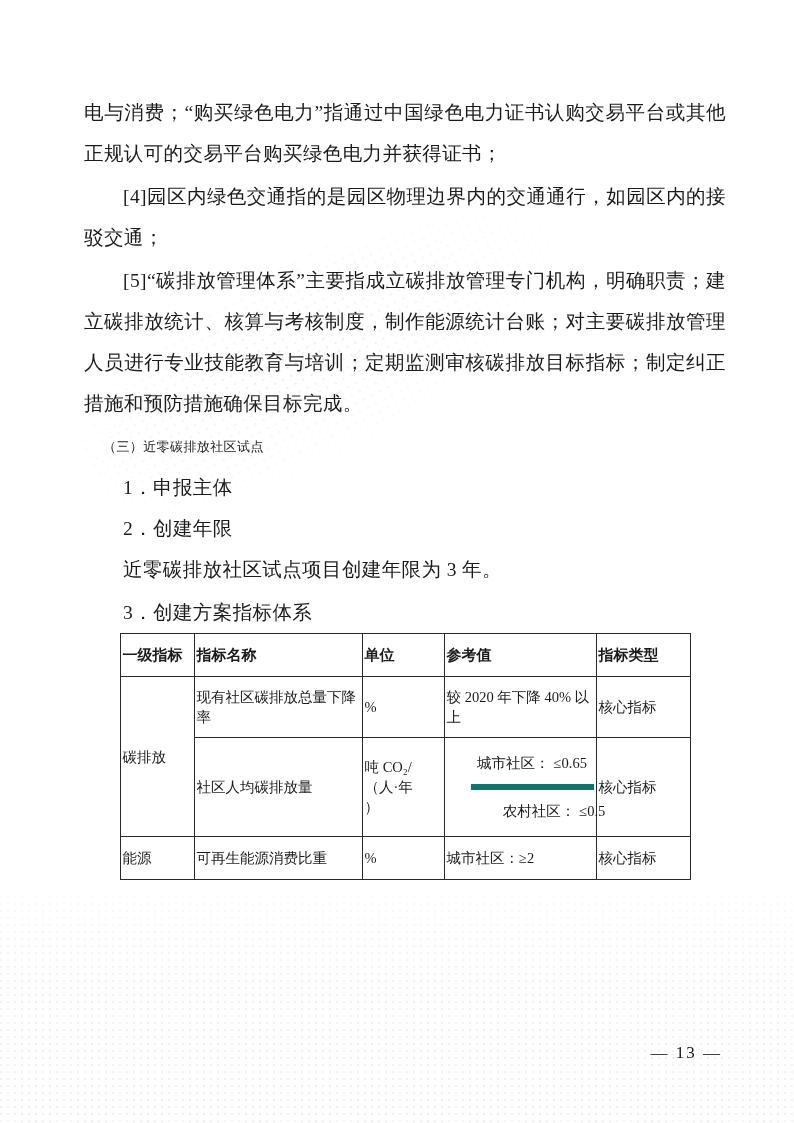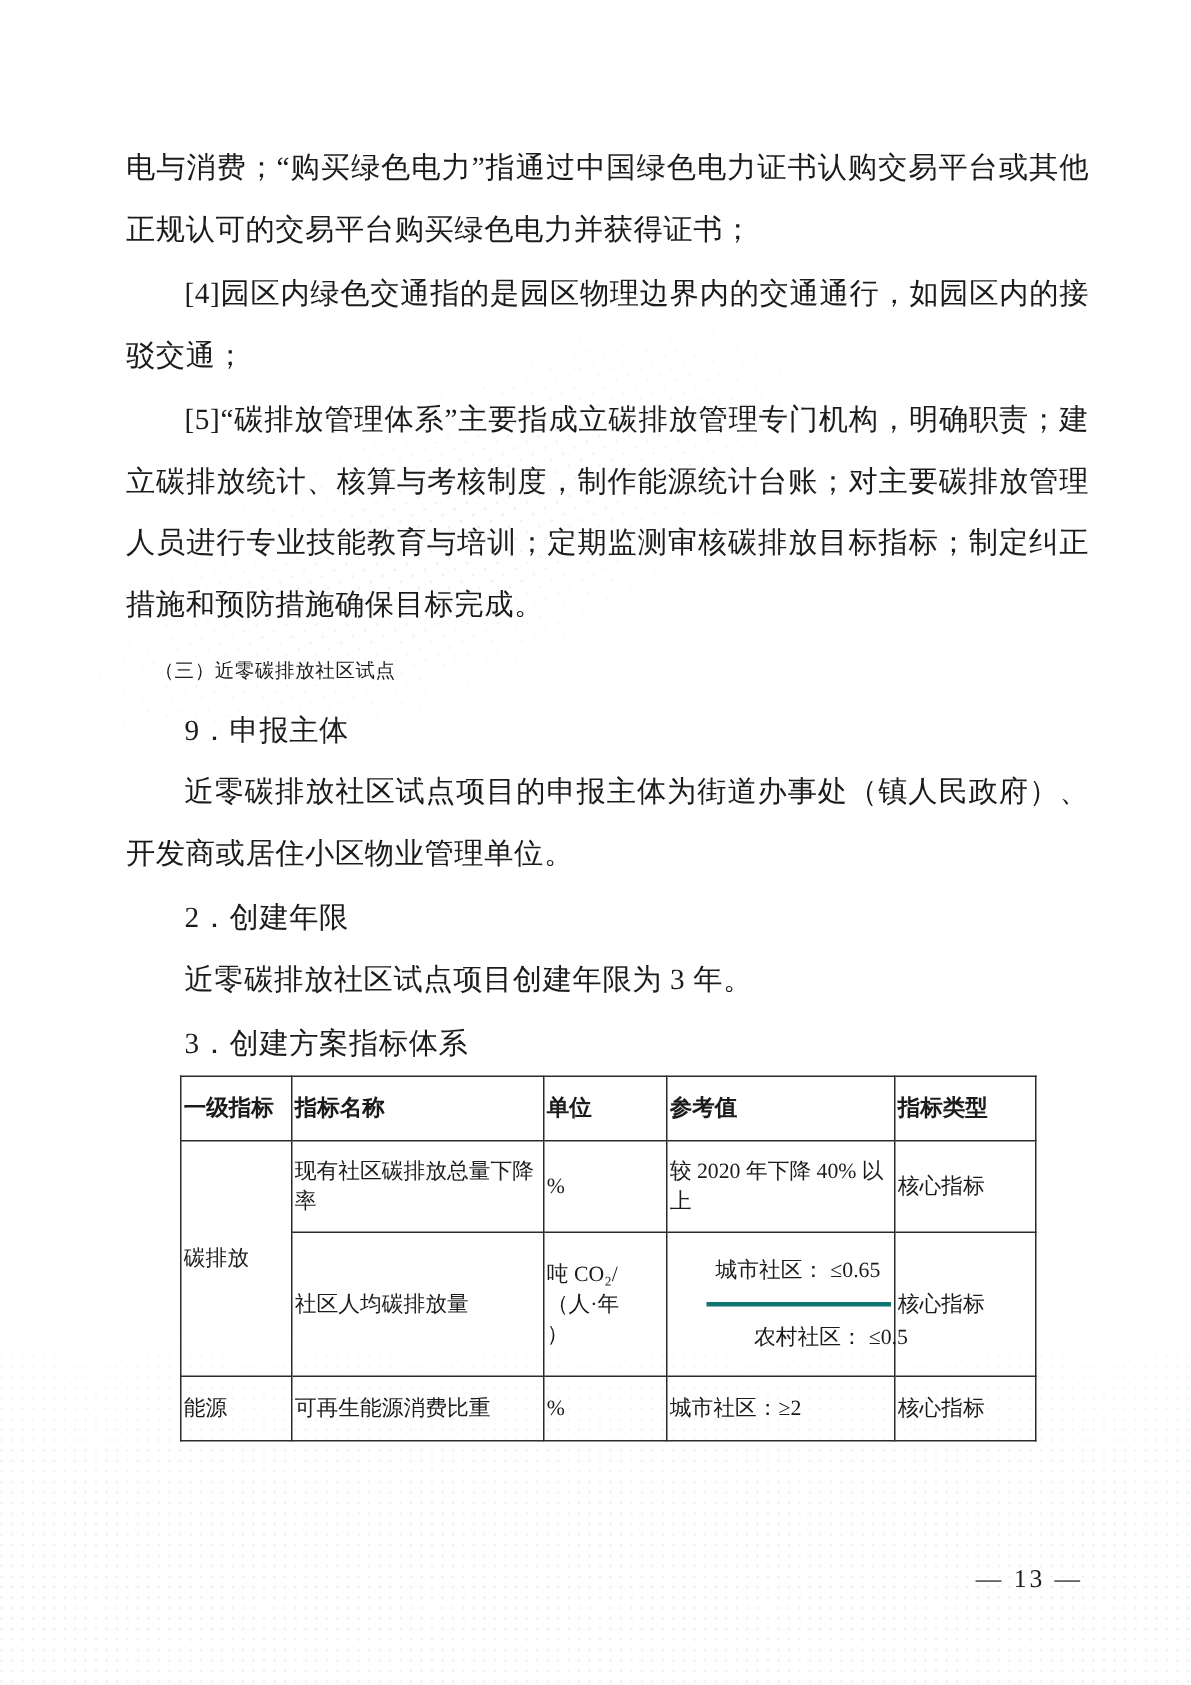--- a/index.html
+++ b/index.html
@@ -125,21 +125,21 @@
   }
   .ref-line {
     display: flex;
     align-items: center;
     justify-content: center;
     height: 42px;
     white-space: nowrap;
     margin-left: 24px;
   }
   .ref-line + .ref-line {
-    border-top: 3px solid #0f766e;
+    border-top: 6px solid #0f766e;
     padding-left: 44px;
   }
   td.ref-cell {
     padding: 0;
   }
   .ref-label { margin-right: 4px; }
 
   .unit-stack {
     line-height: 19px;
   }
@@ -163,22 +163,21 @@
 <div class="page">
 
   <p class="body-text">电与消费；“购买绿色电力”指通过中国绿色电力证书认购交易平台或其他正规认可的交易平台购买绿色电力并获得证书；</p>
 
   <p class="body-text indent2">[4]园区内绿色交通指的是园区物理边界内的交通通行，如园区内的接驳交通；</p>
 
   <p class="body-text indent2">[5]“碳排放管理体系”主要指成立碳排放管理专门机构，明确职责；建立碳排放统计、核算与考核制度，制作能源统计台账；对主要碳排放管理人员进行专业技能教育与培训；定期监测审核碳排放目标指标；制定纠正措施和预防措施确保目标完成。</p>
 
   <p class="heading">（三）近零碳排放社区试点</p>
 
-  <p class="sub-heading">9．申报主体</p>
-  <p class="body-text indent2">近零碳排放社区试点项目的申报主体为街道办事处（镇人民政府）、开发商或居住小区物业管理单位。</p>
+  <p class="sub-heading">1．申报主体</p>
 
   <p class="sub-heading">2．创建年限</p>
   <p class="body-text indent2">近零碳排放社区试点项目创建年限为 3 年。</p>
 
   <p class="sub-heading">3．创建方案指标体系</p>
 
 
   <table class="indicator-table">
     <colgroup>
       <col class="col-1">

